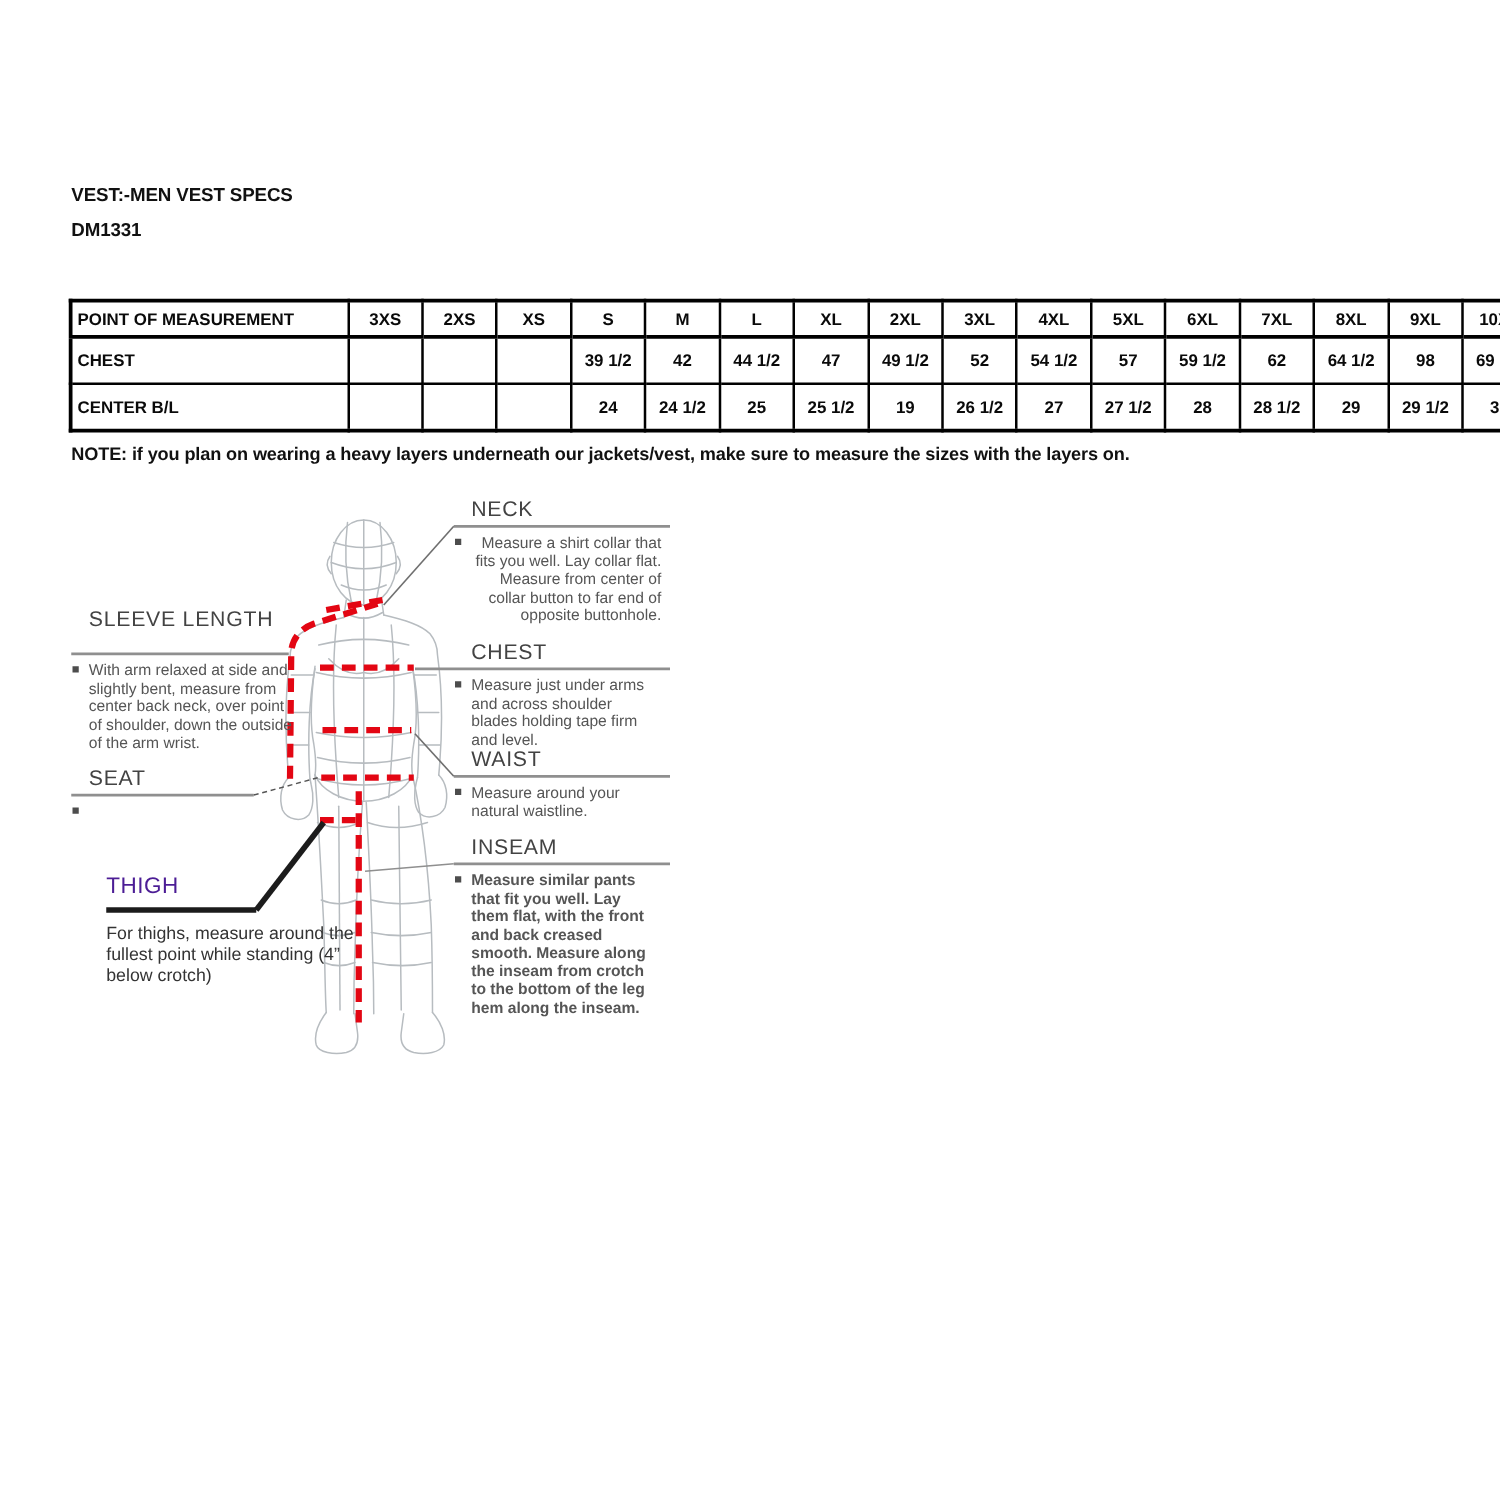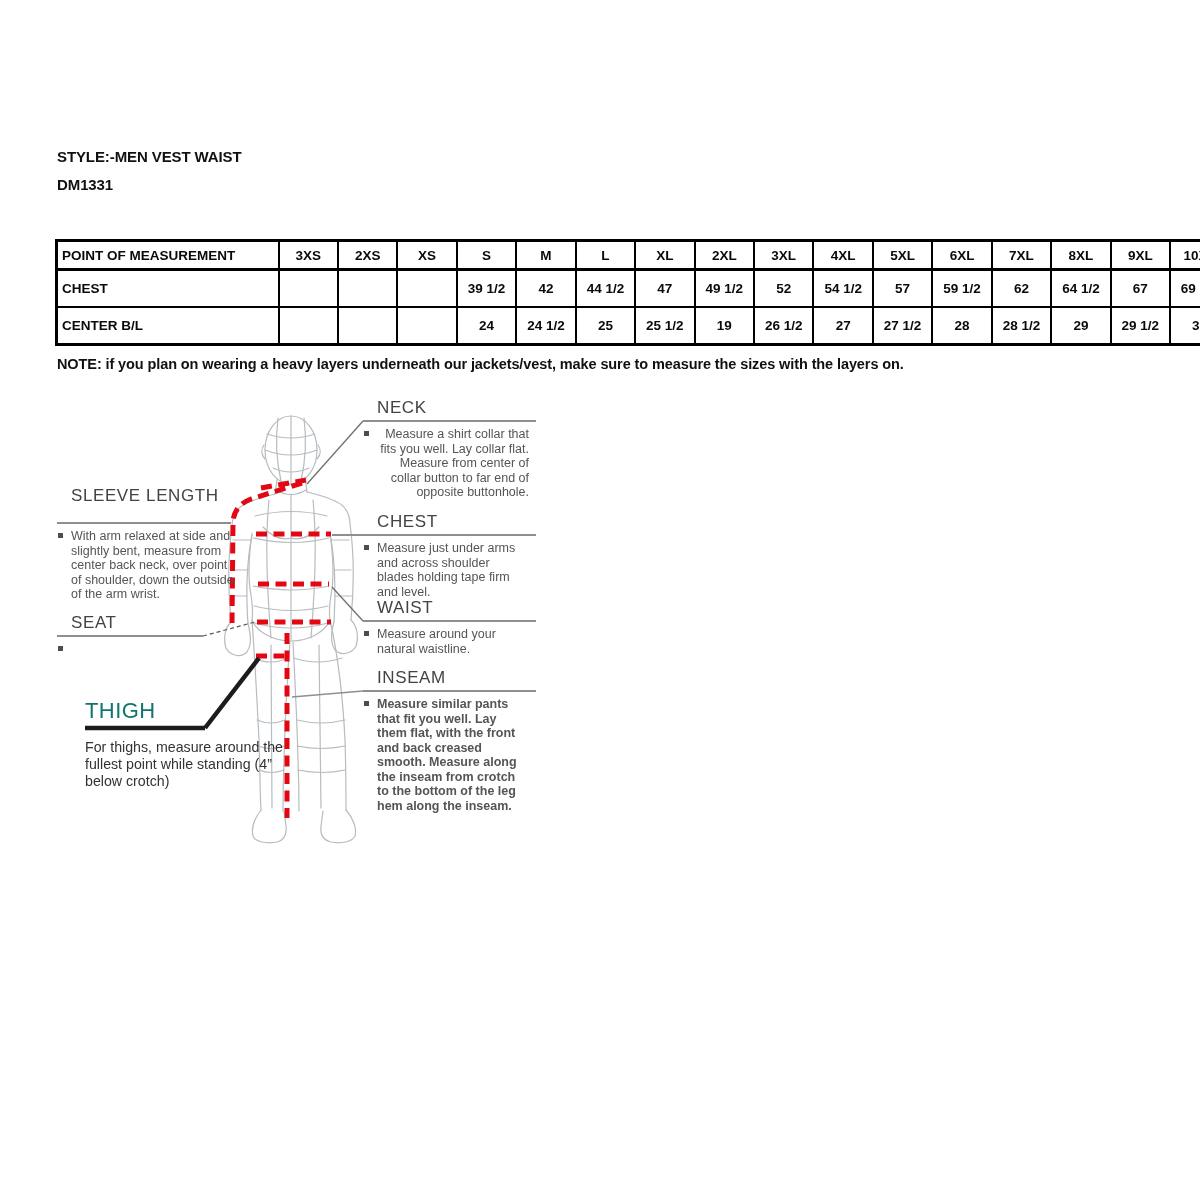--- a/index.html
+++ b/index.html
@@ -31,27 +31,27 @@
   .diagram{position:absolute;left:55px;top:390px;width:481px;height:470px;}
   .diagram svg{position:absolute;left:0;top:0;}
   .sec{position:absolute;}
   .sec-label{font-size:17px;letter-spacing:0.6px;color:#434343;font-weight:400;}
   .desc{position:relative;font-size:12.5px;line-height:14.5px;color:#555;padding-left:14px;}
   .bullet{position:absolute;left:1px;top:4px;width:5px;height:5px;background:#4d4d4d;display:block;}
   .right-col{left:308px;width:166px;}
   .right-col .sec-label{margin-left:14px;}
   .left-col{left:2px;width:182px;}
   .left-col .sec-label{margin-left:14px;}
-  .thigh-label{font-size:22px;letter-spacing:0.4px;color:#0f766e;}
+  .thigh-label{font-size:18px;letter-spacing:0.4px;color:#4c1d95;}
   .thigh-desc{font-size:14.2px;line-height:17px;color:#333;padding-left:0;}
 </style>
 </head>
 <body>
 
-<div class="doc-title t1">STYLE:-MEN VEST WAIST</div>
+<div class="doc-title t1">VEST:-MEN VEST SPECS</div>
 <div class="doc-title t2">DM1331</div>
 
 <table class="size-table">
   <colgroup>
     <col style="width:222px">
     <col>
       <col>
       <col>
       <col>
       <col>
@@ -98,21 +98,21 @@
       <td>42</td>
       <td>44 1/2</td>
       <td>47</td>
       <td>49 1/2</td>
       <td>52</td>
       <td>54 1/2</td>
       <td>57</td>
       <td>59 1/2</td>
       <td>62</td>
       <td>64 1/2</td>
-      <td>67</td>
+      <td>98</td>
       <td>69 1/2</td>
     </tr>
     <tr>
       <td>CENTER B/L</td>
       <td></td>
       <td></td>
       <td></td>
       <td>24</td>
       <td>24 1/2</td>
       <td>25</td>

